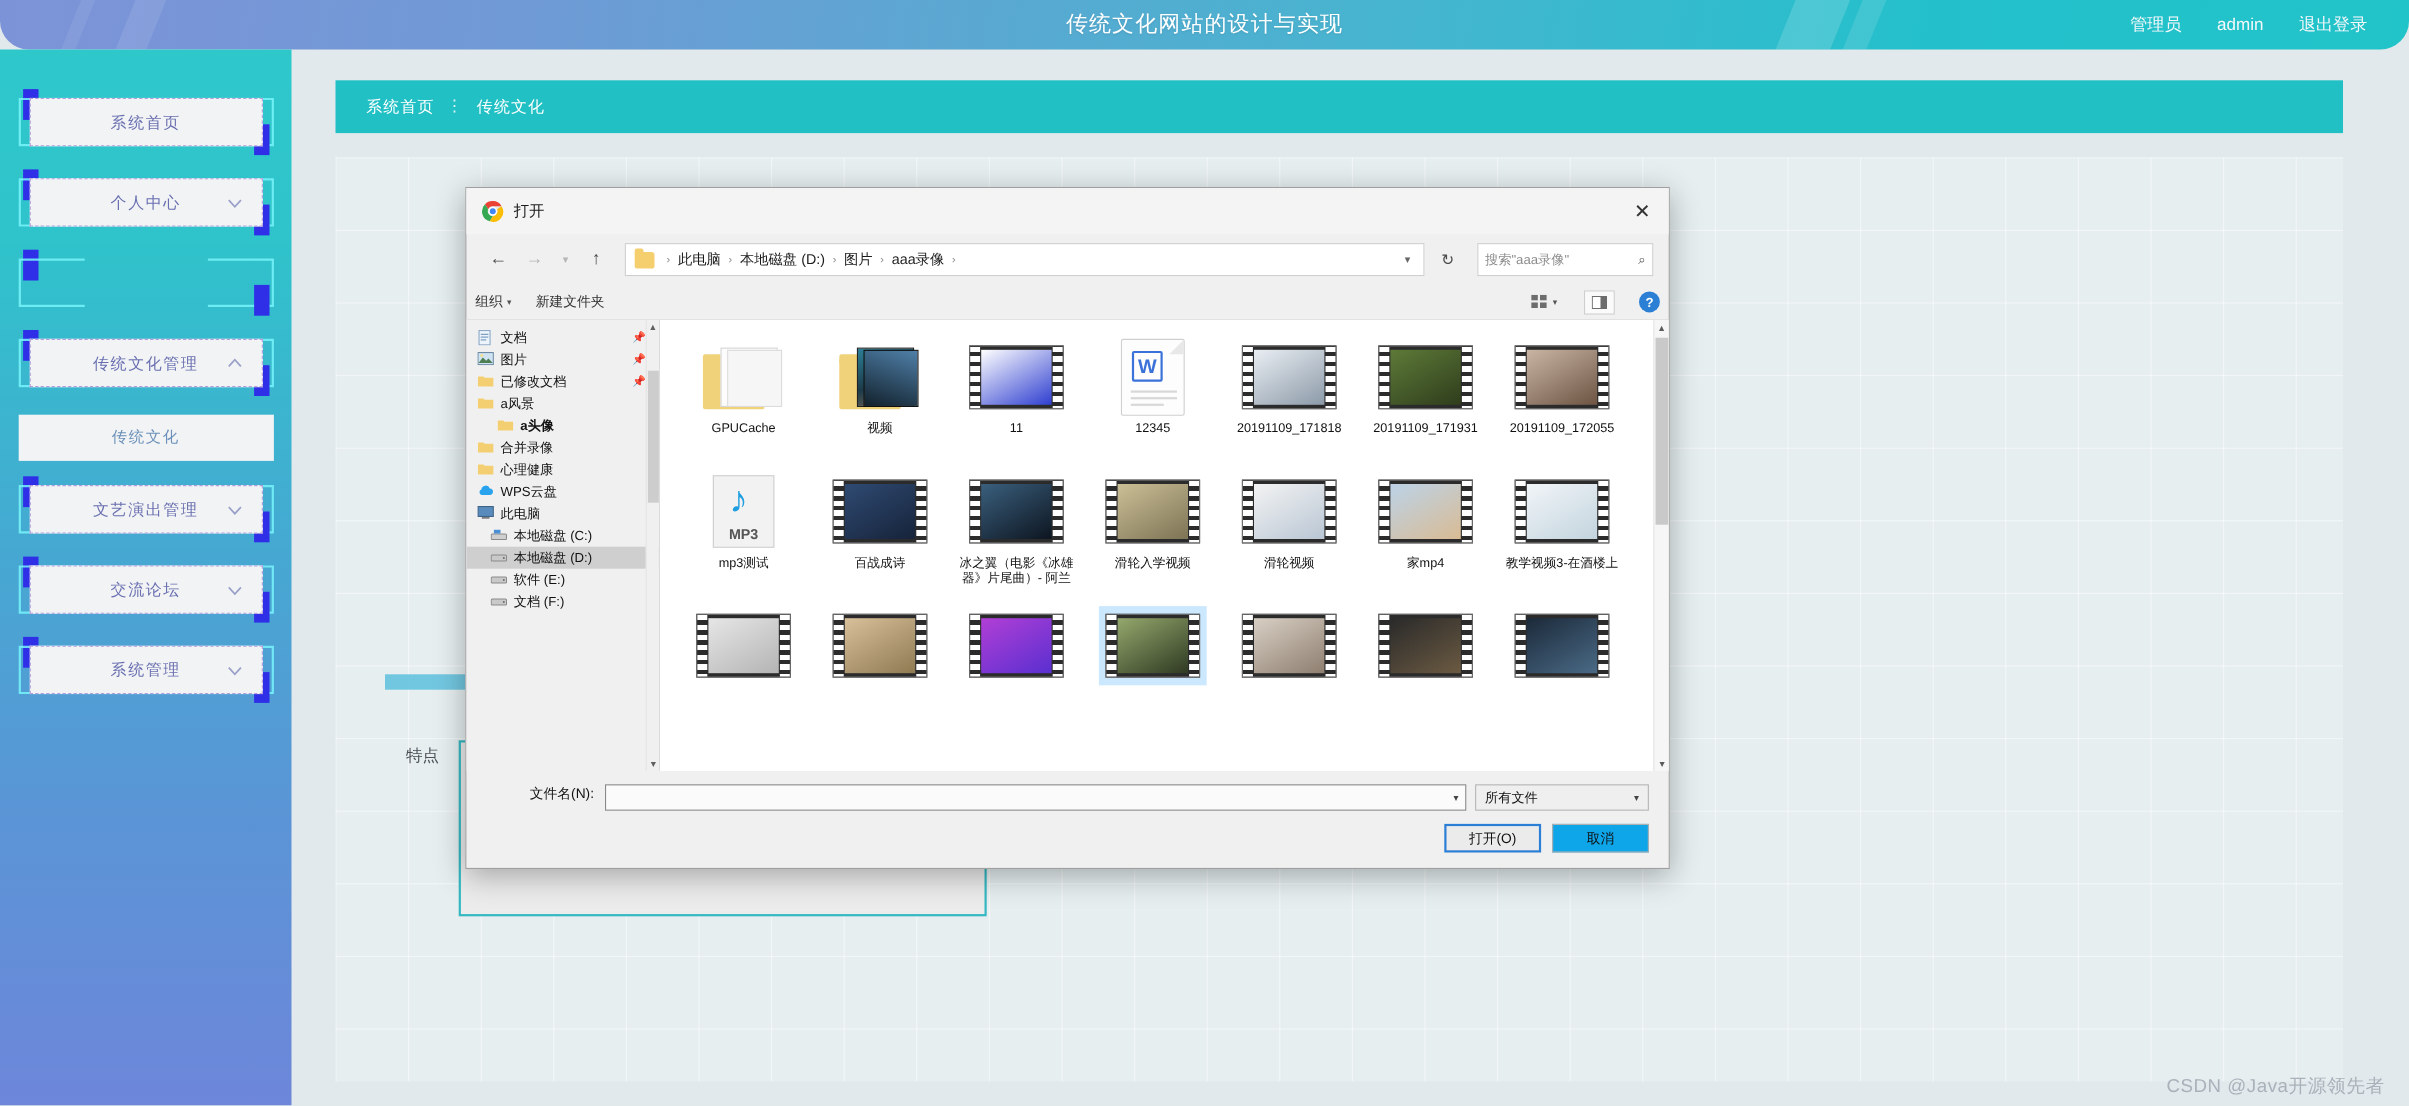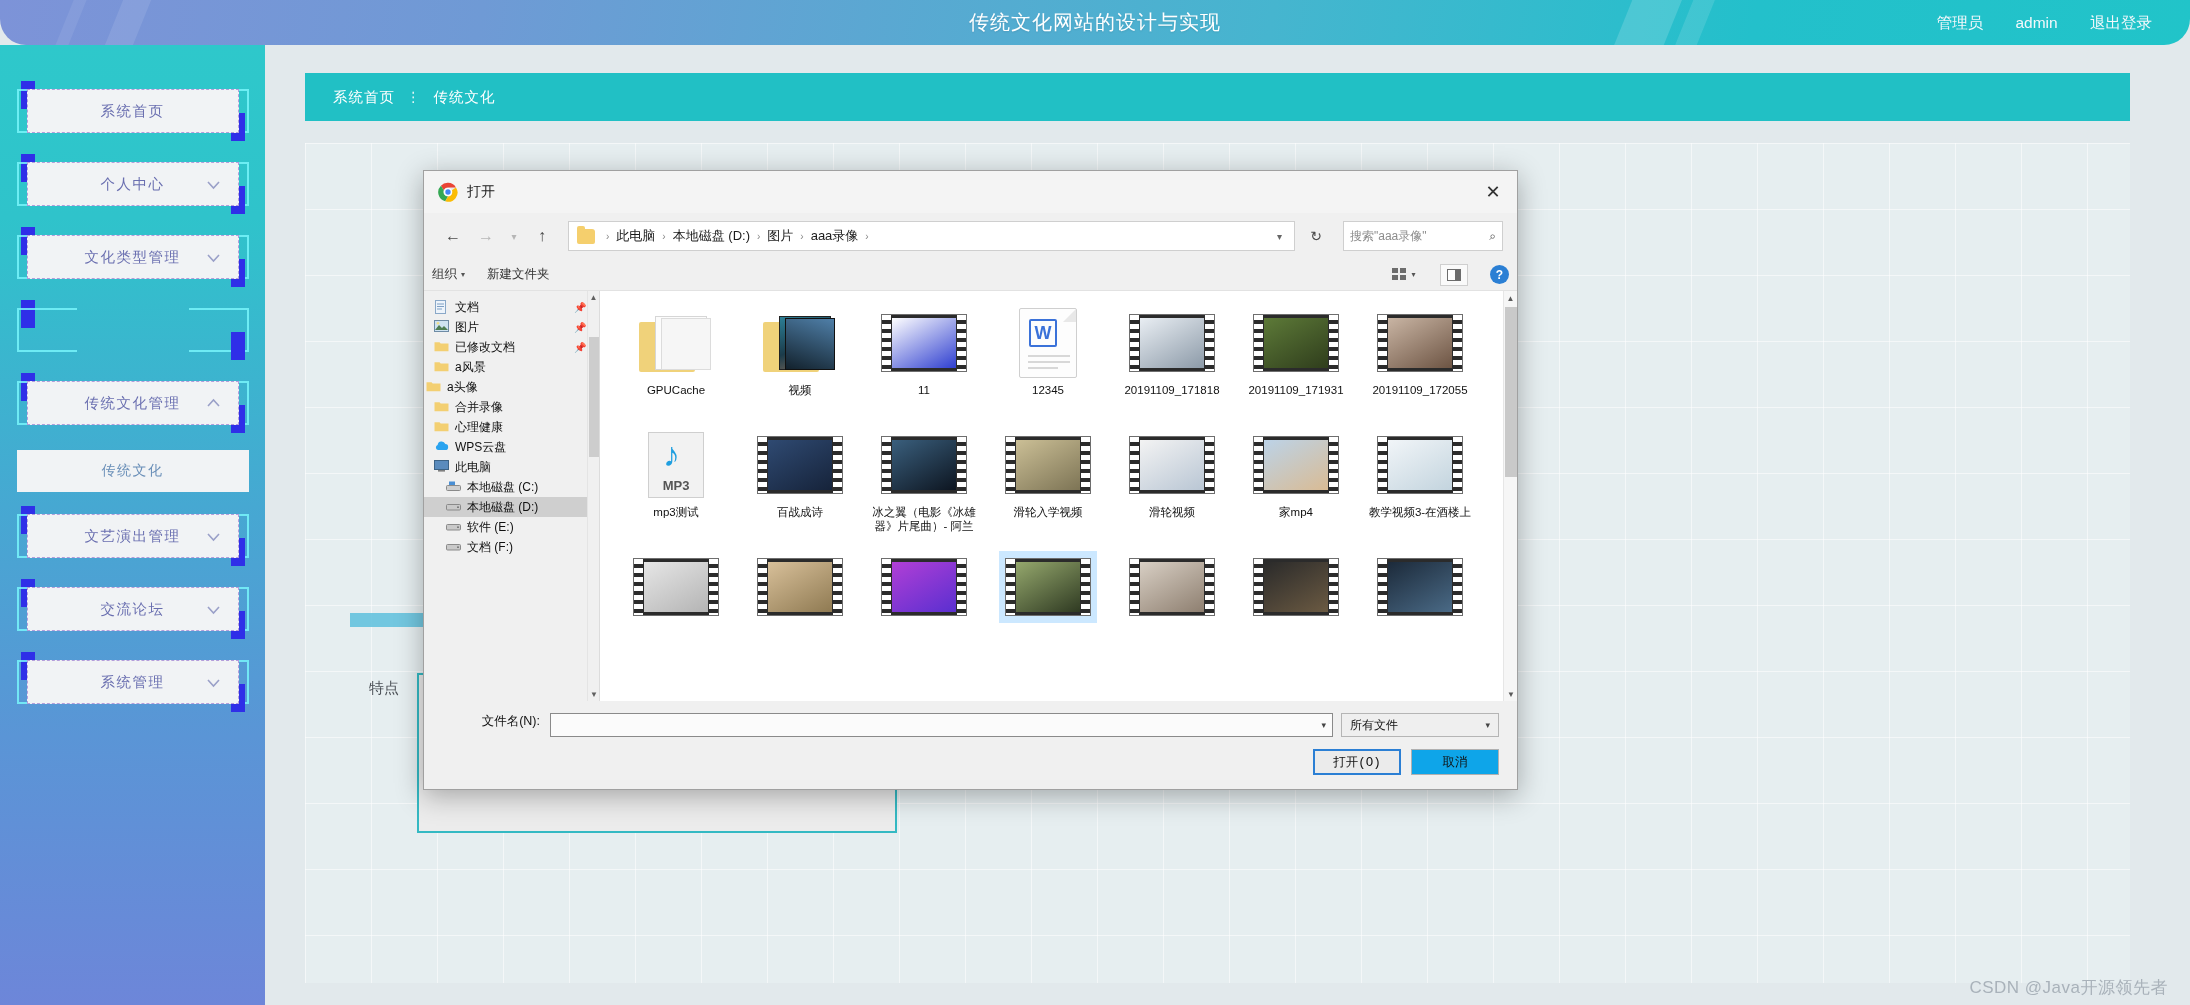--- a/index.html
+++ b/index.html
@@ -336,21 +336,21 @@
     background: #efefef; display: flex; align-items: center; padding: 0 8px;
     font-size: 12px; color: #111; cursor: pointer;
   }
   .ftype-select .caret { margin-left: auto; font-size: 9px; color: #444; }
   .foot-row2 { display: flex; justify-content: flex-end; margin-top: 12px; gap: 10px; }
   .dlg-btn {
     width: 88px; height: 26px; border: 1px solid #b0b0b0; background: #0ea5e9;
     display: flex; align-items: center; justify-content: center;
     font-size: 12.5px; color: #111; cursor: pointer;
   }
-  .dlg-btn.primary { border: 2px solid #2b7fd4; background: #ebebeb; font-family: Liberation Mono, monospace; }
+  .dlg-btn.primary { border: 2px solid #2b7fd4; background: #ebebeb; }
 </style>
 </head>
 <body>
 
 <div id="app">
 
   <div class="topbar">
     <div class="shine a"></div>
     <div class="shine b"></div>
     <div class="shine c"></div>
@@ -373,34 +373,20 @@
           <span>系统首页</span>
         </span>
       </div>
       <div class="menu-item">
         <span class="corner tl"></span>
         <span class="edge e1"></span>
         <span class="edge e2"></span>
         <span class="corner br"></span>
         <span class="face">
           <span>个人中心</span>
-          <span class="chev">
-            <svg width="13" height="11" viewBox="0 0 13 11">
-              <path d="M1 3 L6.5 9 L12 3" fill="none" stroke="#9aa0c8" stroke-width="1.6"></path>
-            </svg>
-          </span>
-        </span>
-      </div>
-      <div class="menu-item">
-        <span class="corner tl"></span>
-        <span class="edge e1"></span>
-        <span class="edge e2"></span>
-        <span class="corner br"></span>
-        <span class="face">
-          <span>文化类型管理</span>
           <span class="chev">
             <svg width="13" height="11" viewBox="0 0 13 11">
               <path d="M1 3 L6.5 9 L12 3" fill="none" stroke="#9aa0c8" stroke-width="1.6"></path>
             </svg>
           </span>
         </span>
       </div>
       <div class="menu-item">
         <span class="corner tl"></span>
         <span class="edge e1"></span>
@@ -577,21 +563,21 @@
                 </svg></span>
               <span>已修改文档</span>
               <span class="pin">📌</span>
             </div>
             <div class="tree-row" style="padding-left:10px;">
               <span class="ico"><svg width="15" height="12" viewBox="0 0 15 12">
                   <path d="M0.5 2.2h5l1.2 1.3h7.8v7.8H0.5z" fill="#f3cf72" stroke="#d9b košt" stroke-width="0"></path>
                 </svg></span>
               <span>a风景</span>
             </div>
-            <div class="tree-row" style="padding-left:2px;">
+            <div class="tree-row" style="padding-left:28px;font-weight:bold;">
               <span class="ico"><svg width="15" height="12" viewBox="0 0 15 12">
                   <path d="M0.5 2.2h5l1.2 1.3h7.8v7.8H0.5z" fill="#f3cf72" stroke="#d9b košt" stroke-width="0"></path>
                 </svg></span>
               <span>a头像</span>
             </div>
             <div class="tree-row" style="padding-left:10px;">
               <span class="ico"><svg width="15" height="12" viewBox="0 0 15 12">
                   <path d="M0.5 2.2h5l1.2 1.3h7.8v7.8H0.5z" fill="#f3cf72" stroke="#d9b košt" stroke-width="0"></path>
                 </svg></span>
               <span>合并录像</span>

